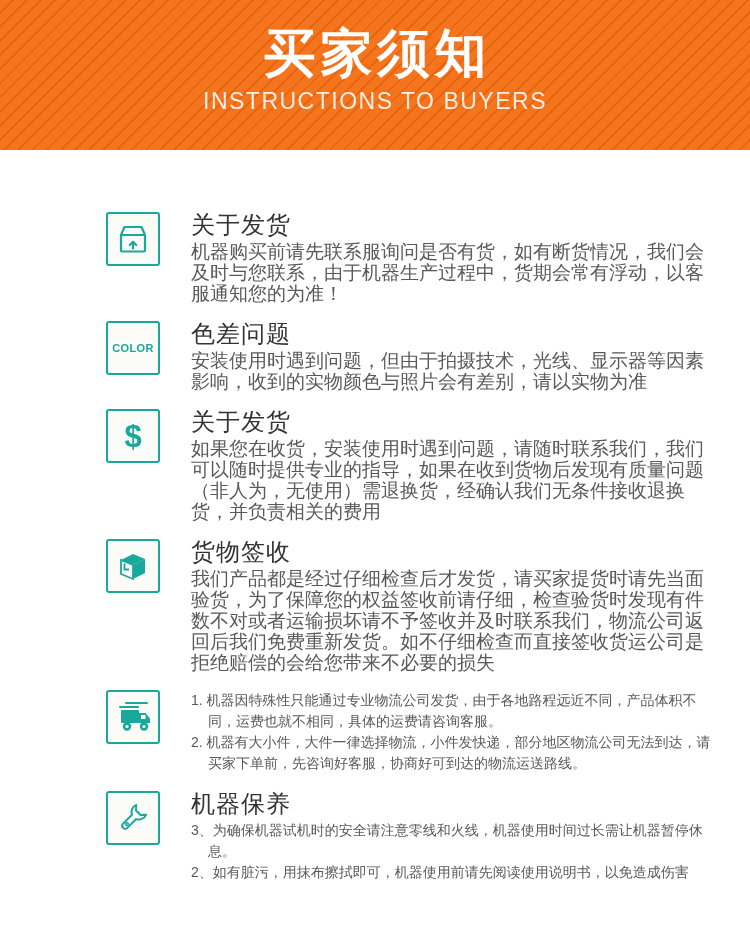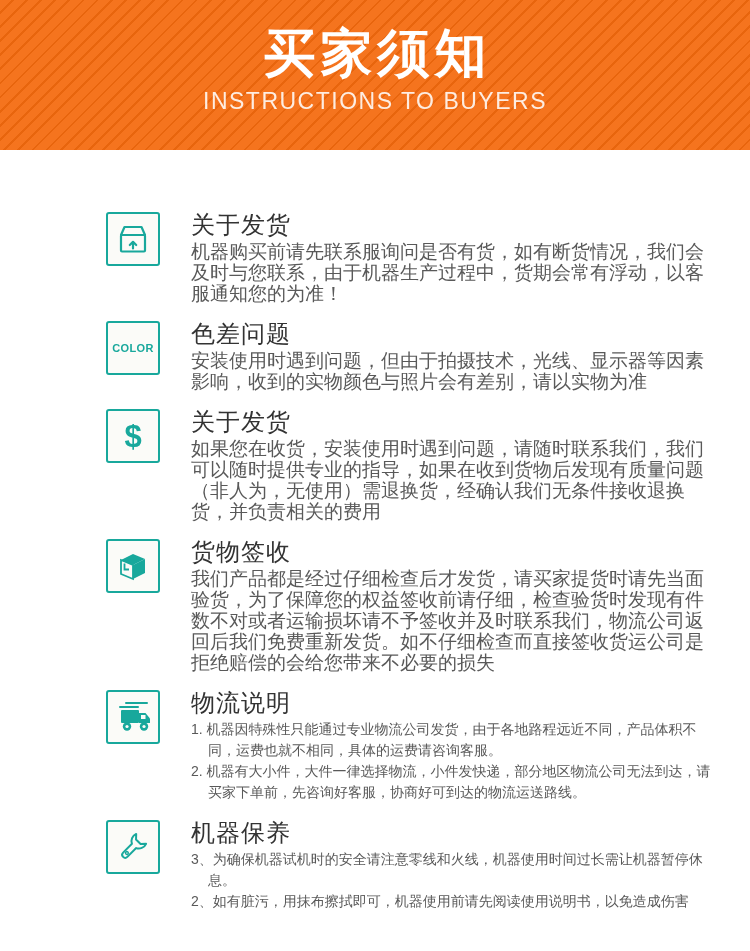--- a/index.html
+++ b/index.html
@@ -200,21 +200,20 @@
             <rect class="ic-fill" x="7" y="10" width="18" height="13" rx="1"></rect>
             <path class="ic-fill" d="M25 13 h6.5 l4.5 5.5 v4.5 h-11 z"></path>
             <rect class="ic-cut" x="27" y="15" width="4.5" height="4"></rect>
             <circle class="ic-fill" cx="13" cy="26.5" r="4.2"></circle>
             <circle class="ic-cut" cx="13" cy="26.5" r="1.6"></circle>
             <circle class="ic-fill" cx="30" cy="26.5" r="4.2"></circle>
             <circle class="ic-cut" cx="30" cy="26.5" r="1.6"></circle>
           </svg>
         </span>
       <div class="section-content">
-        <h2 class="section-title">物流说明</h2>
         <div class="section-body">
             <p class="list-item">1. 机器因特殊性只能通过专业物流公司发货，由于各地路程远近不同，产品体积不同，运费也就不相同，具体的运费请咨询客服。</p>
             <p class="list-item">2. 机器有大小件，大件一律选择物流，小件发快递，部分地区物流公司无法到达，请买家下单前，先咨询好客服，协商好可到达的物流运送路线。</p>
           </div>
       </div>
     </section>
 
     <section class="section">
       <span class="icon-tile">
           <svg width="36" height="36" viewBox="0 0 36 36" stroke-width="2" stroke-linejoin="round" stroke-linecap="round">

